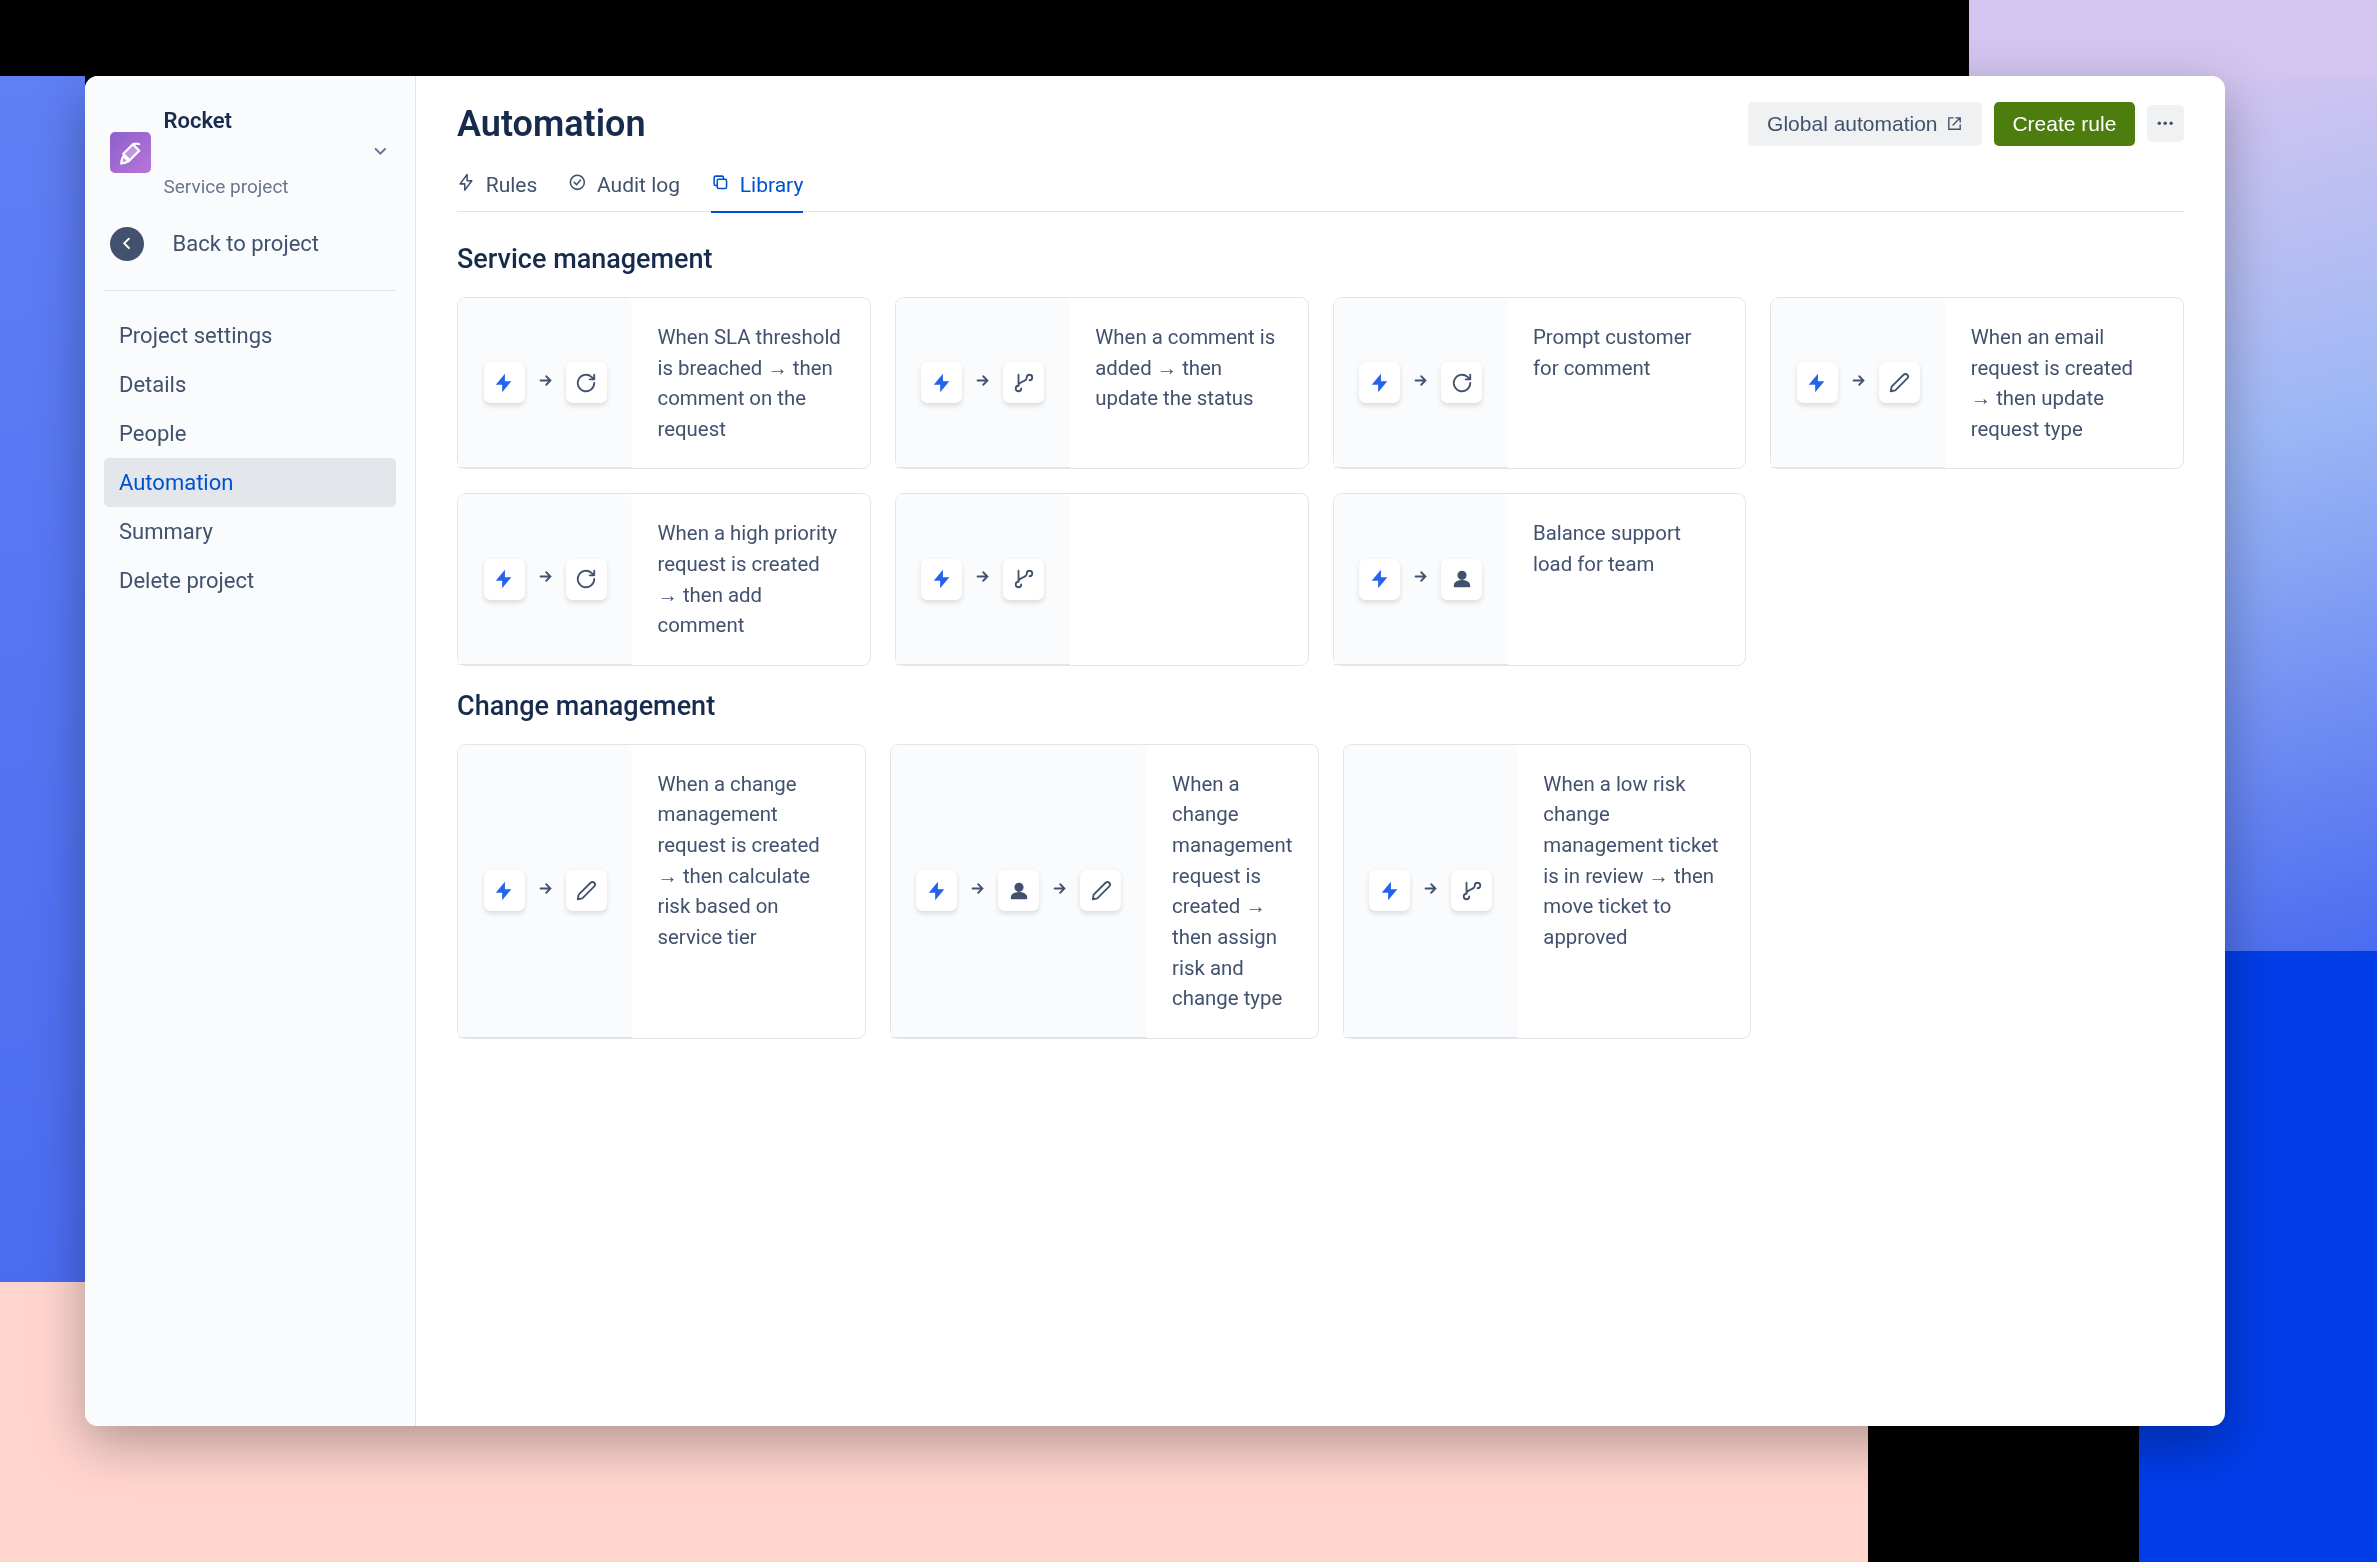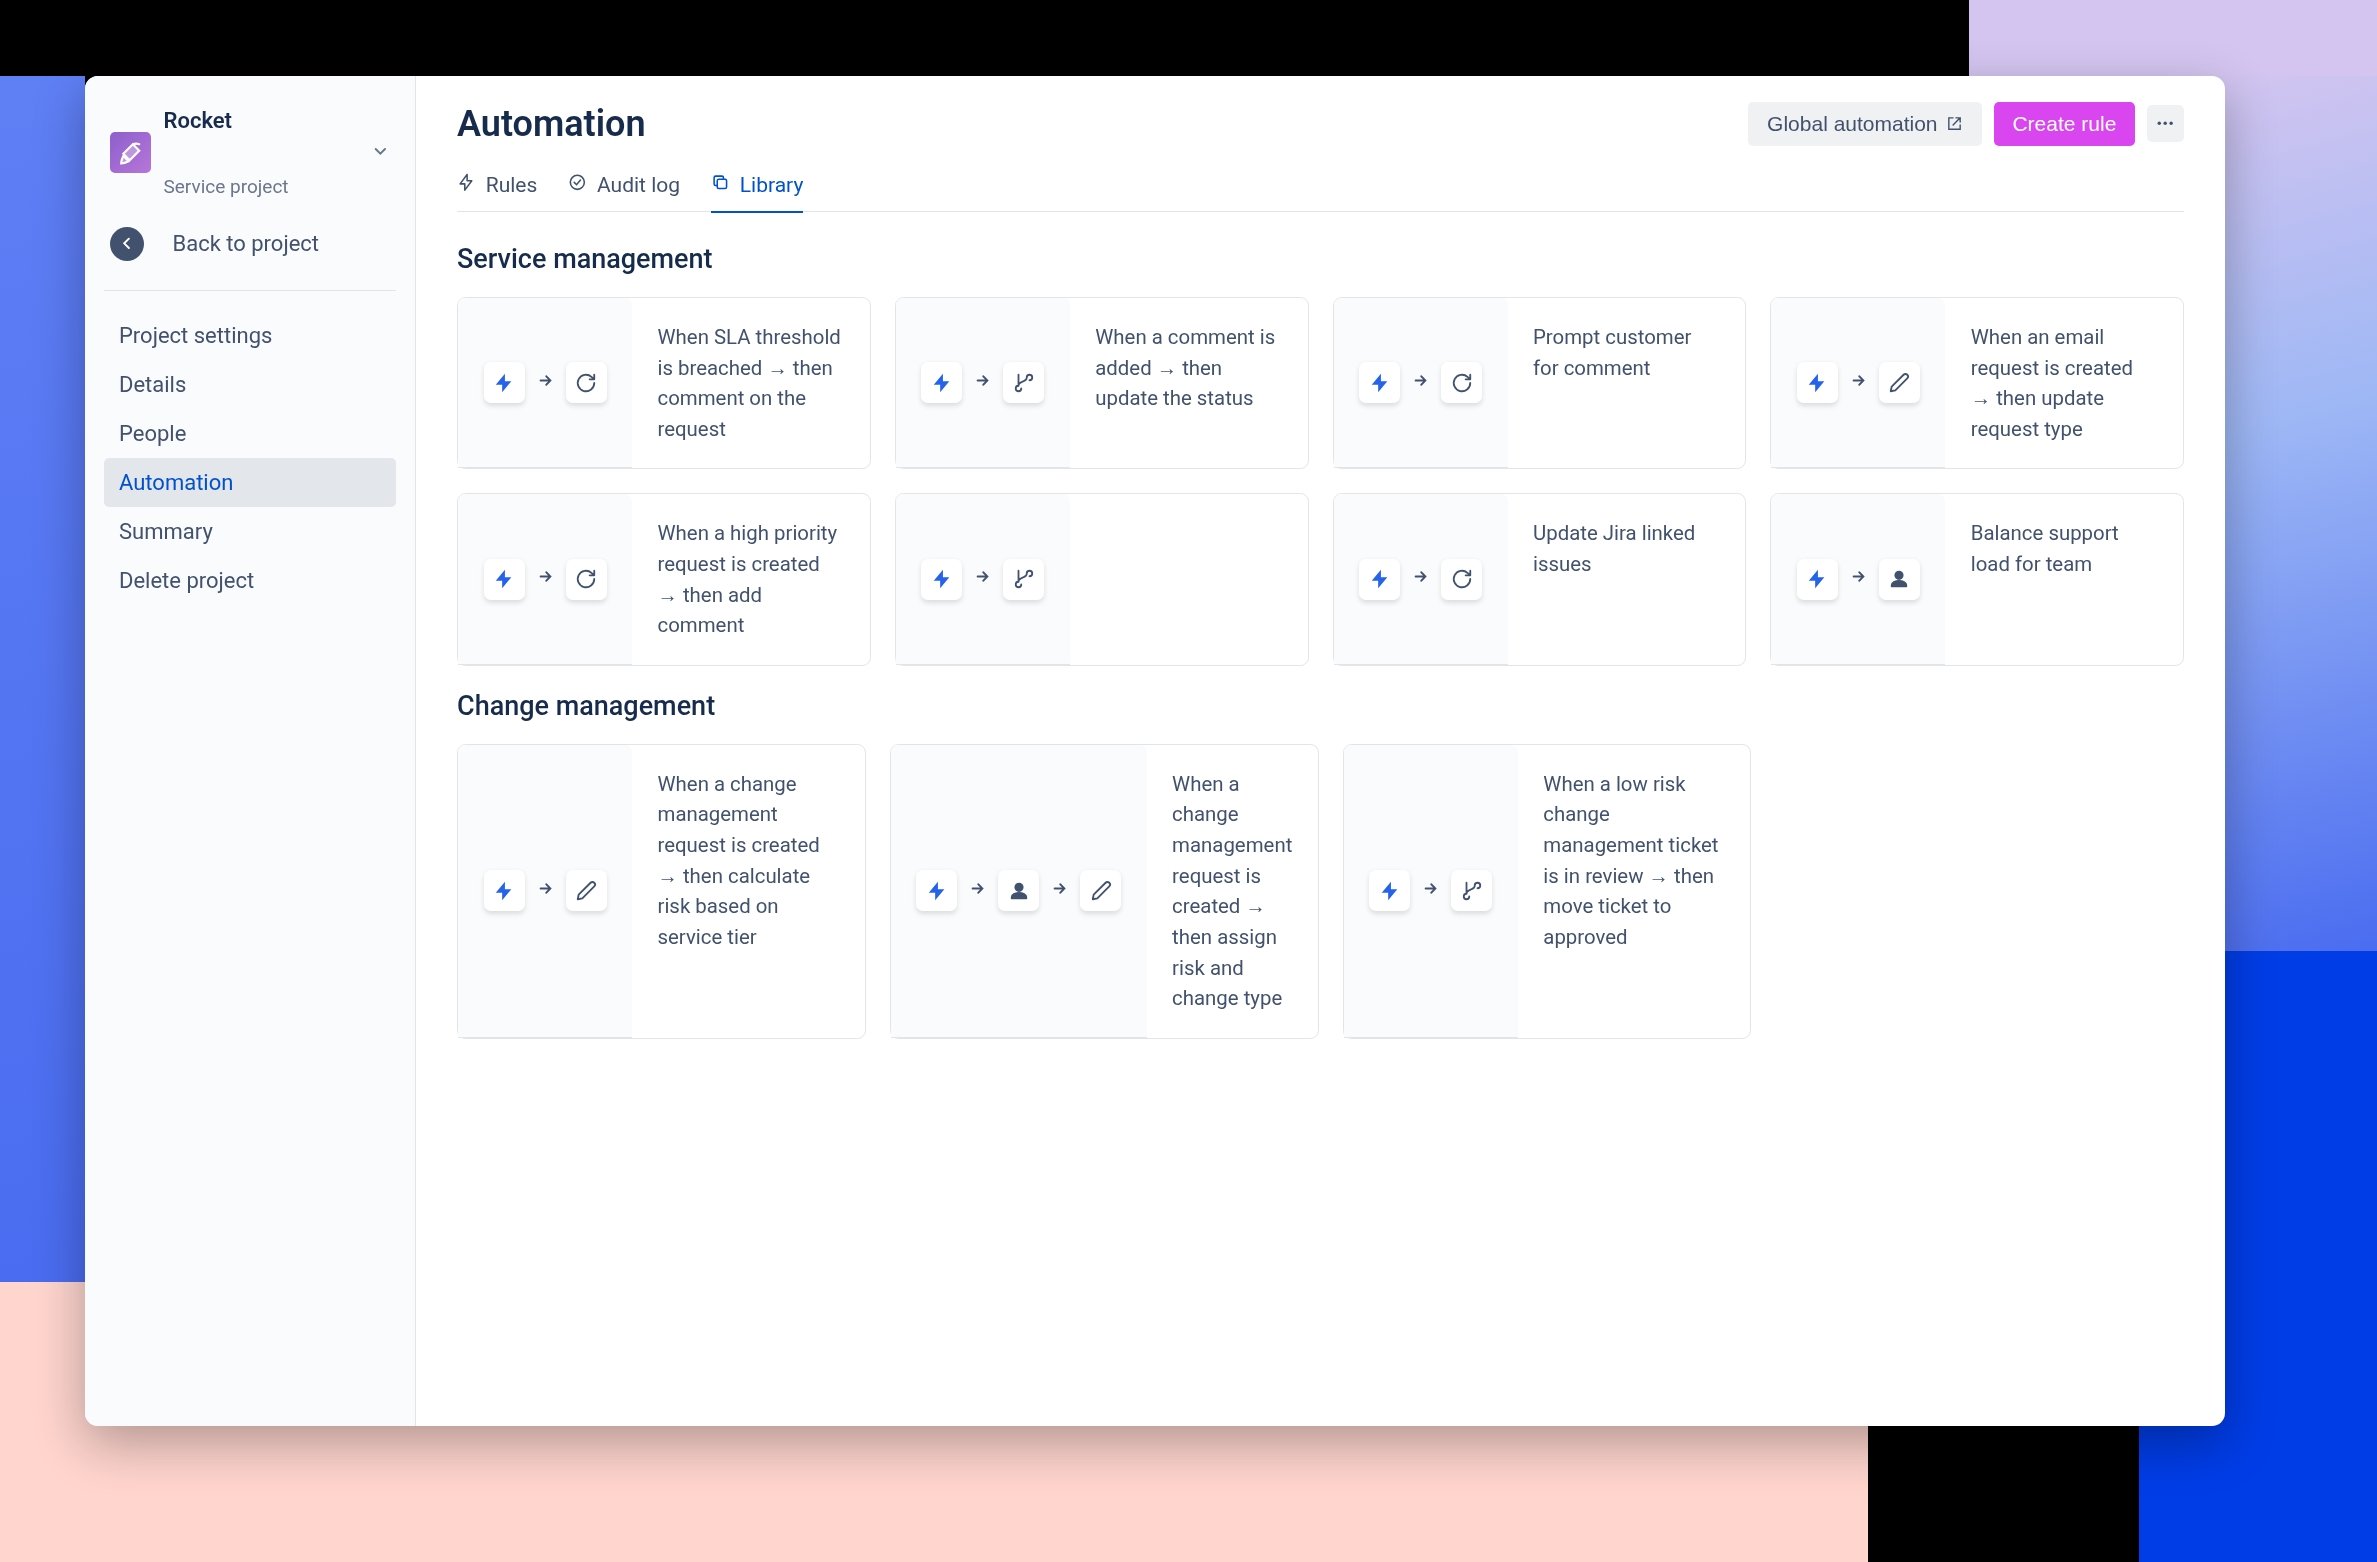--- a/index.html
+++ b/index.html
@@ -149,21 +149,21 @@
   border-radius: 5.1px;
   font-size: 21px;
   font-weight: 500;
   cursor: pointer;
   display: flex;
   align-items: center;
   gap: 8.5px;
   border: none;
 }
 .btn-subtle { background: #f0f1f3; color: #42526e; }
-.btn-primary { background: #d946ef; color: #fff; }
+.btn-primary { background: #4d7c0f; color: #fff; }
 .btn-icon {
   width: 37px; height: 37px;
   background: #f0f1f3;
   border-radius: 5.1px;
   display: flex;
   align-items: center;
   justify-content: center;
   cursor: pointer;
 }
 .tabs {
@@ -446,38 +446,20 @@
       <div class="card-header">
               <div class="icon-box">
                 <svg width="22" height="22" viewBox="0 0 24 24" fill="#2563eb" stroke="none" stroke-width="2" stroke-linecap="round" stroke-linejoin="round">
                   <path d="M13 2L3 14h7v8l10-12h-7V2z"></path>
                 </svg>
               </div>
               <span class="arrow-sep"><svg width="17" height="17" viewBox="0 0 24 24" fill="none">
                   <path d="M5 12h14M13 6l6 6-6 6" stroke="currentColor" stroke-width="2.5" stroke-linecap="round"></path>
                 </svg></span>
               <div class="icon-box">
-                <svg width="22" height="22" viewBox="0 0 24 24" fill="none" stroke="#42526e" stroke-width="2" stroke-linecap="round" stroke-linejoin="round">
-                  <path d="M21 12a9 9 0 11-3-6.7L21 8M21 3v5h-5"></path>
-                </svg>
-              </div>
-            </div>
-      <div class="card-body">Update Jira linked issues</div>
-    </div>
-          <div class="card">
-      <div class="card-header">
-              <div class="icon-box">
-                <svg width="22" height="22" viewBox="0 0 24 24" fill="#2563eb" stroke="none" stroke-width="2" stroke-linecap="round" stroke-linejoin="round">
-                  <path d="M13 2L3 14h7v8l10-12h-7V2z"></path>
-                </svg>
-              </div>
-              <span class="arrow-sep"><svg width="17" height="17" viewBox="0 0 24 24" fill="none">
-                  <path d="M5 12h14M13 6l6 6-6 6" stroke="currentColor" stroke-width="2.5" stroke-linecap="round"></path>
-                </svg></span>
-              <div class="icon-box">
                 <svg width="22" height="22" viewBox="0 0 24 24" fill="#42526e" stroke="#42526e" stroke-width="2" stroke-linecap="round" stroke-linejoin="round">
                   <path d="M12 12a4 4 0 100-8 4 4 0 000 8zm0 2c-4 0-8 2-8 5v1h16v-1c0-3-4-5-8-5z"></path>
                 </svg>
               </div>
             </div>
       <div class="card-body">Balance support load for team</div>
     </div>
         </div>
         <h2 class="section-title">Change management</h2>
         <div class="card-grid">

